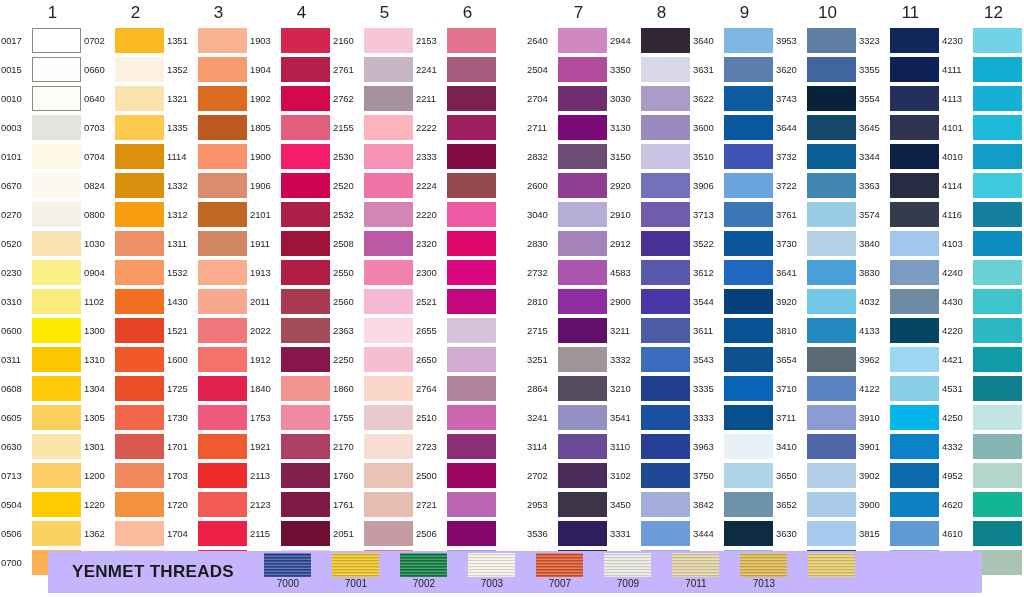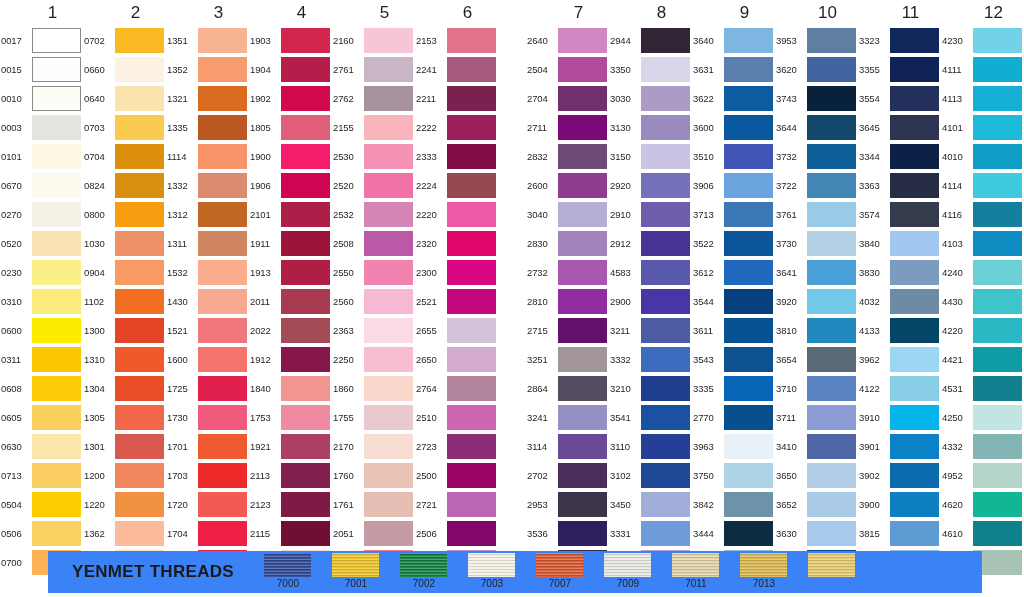--- a/index.html
+++ b/index.html
@@ -81,21 +81,21 @@
     border: 1px solid #8a8a8a;
   }
 
   
   .footer {
     position: absolute;
     left: 48px;
     top: 551px;
     width: 934px;
     height: 42px;
-    background: #3b82f6;
+    background: #c4b5fd;
     display: flex;
     flex-direction: row;
     align-items: center;
   }
   .brand {
     flex: 0 0 auto;
     padding-left: 24px;
     padding-right: 20px;
     font-size: 17px;
     font-weight: bold;
@@ -855,21 +855,21 @@
           </div>
           <div class="swatch-row">
             <div class="code">3543</div>
             <div class="swatch" style="background-color: rgb(12, 82, 145);"></div>
           </div>
           <div class="swatch-row">
             <div class="code">3335</div>
             <div class="swatch" style="background-color: rgb(9, 101, 184);"></div>
           </div>
           <div class="swatch-row">
-            <div class="code">2770</div>
+            <div class="code">3333</div>
             <div class="swatch" style="background-color: rgb(7, 79, 141);"></div>
           </div>
           <div class="swatch-row">
             <div class="code">3963</div>
             <div class="swatch" style="background-color: rgb(232, 241, 247);"></div>
           </div>
           <div class="swatch-row">
             <div class="code">3750</div>
             <div class="swatch" style="background-color: rgb(174, 212, 232);"></div>
           </div>

